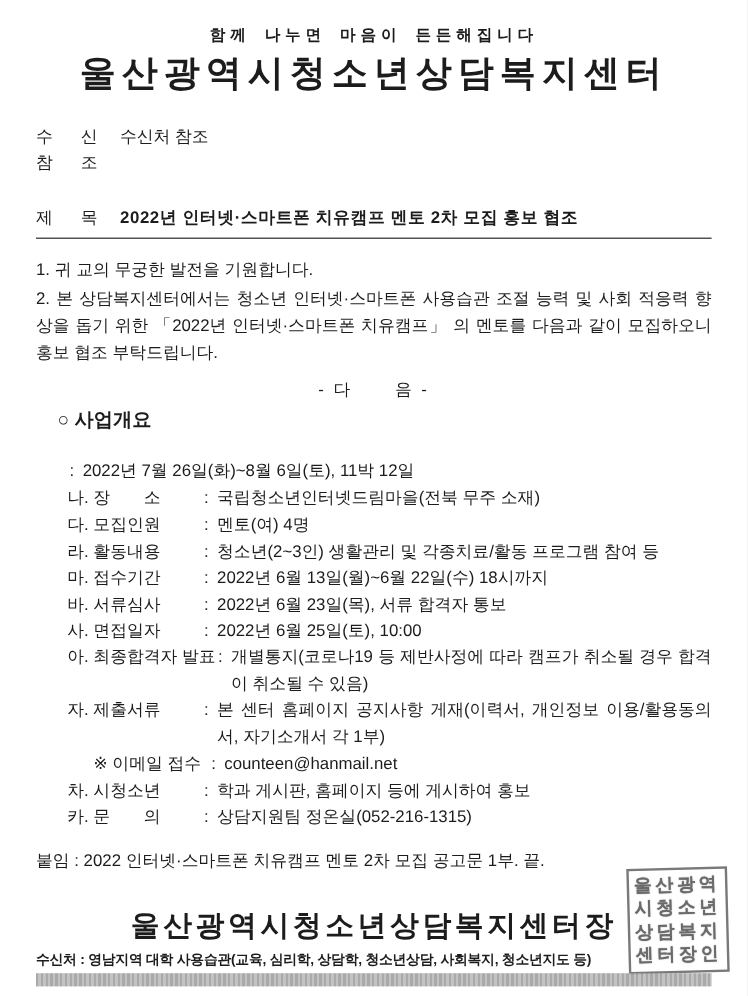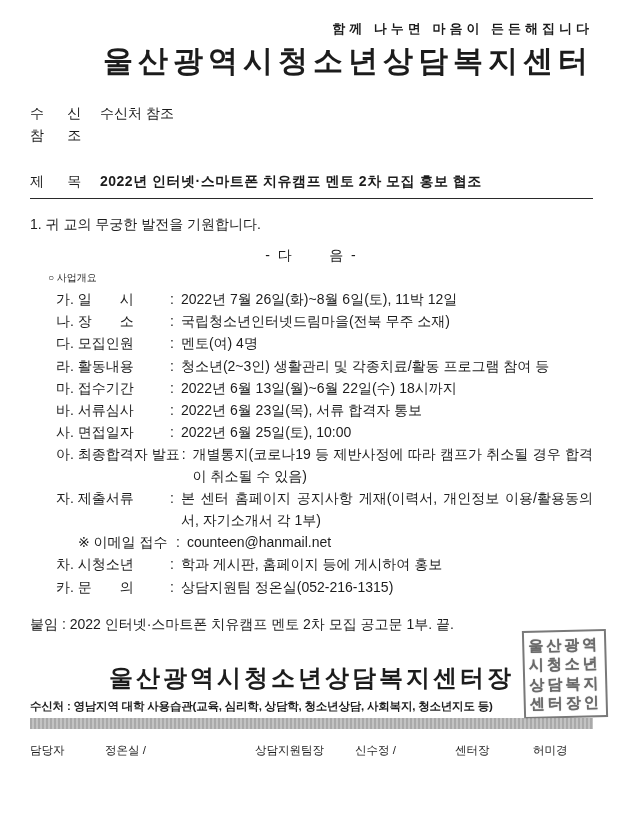--- a/index.html
+++ b/index.html
@@ -7,21 +7,21 @@
     position:relative;
     width:623px;height:830px;
     margin:0 auto;
     background:#ffffff;
     color:#1c1c1c;
     font-family:"Liberation Sans","DejaVu Sans",sans-serif;
     overflow:hidden;
     box-sizing:border-box;
     padding:16px 30px 0 30px;
   }
-  .center{text-align:right;}
+  .center{text-align:center;font-family:Liberation Mono, monospace;}
   .slogan{
     font-size:13px;font-weight:bold;letter-spacing:4px;
     margin-top:4px;
   }
   .org-name{
     font-size:30px;font-weight:bold;letter-spacing:5px;
     margin-top:3px;
   }
   .recv-block{margin-top:20px;font-size:14px;line-height:1.6;}
   .recv-row{display:flex;}
@@ -33,21 +33,21 @@
     font-size:14px;
   }
   .subject-label{white-space:pre;min-width:70px;}
   .subject-title{font-weight:bold;letter-spacing:0.5px;}
   .body-text{font-size:14px;line-height:1.6;margin-top:14px;text-align:justify;}
   .para{margin:0 0 2px 0;}
   .divider{
     font-size:14px;white-space:pre;letter-spacing:2px;
     text-align:center;margin:12px 0 6px 0;
   }
-  .section-title{font-size:10px;margin:2px 0 3px 18px;}
+  .section-title{font-size:16px;margin:2px 0 20px 18px;font-weight:bold;}
   .items{margin-left:26px;}
   .item{display:flex;font-size:14px;line-height:1.58;}
   .item-label{white-space:pre;flex-shrink:0;min-width:112px;}
   .item-colon{flex-shrink:0;padding:0 7px 0 2px;}
   .item-value{flex:1;text-align:justify;}
   .item.note{margin-left:22px;}
   .item.note .item-label{min-width:96px;}
   .attachment{font-size:14px;margin-top:18px;}
   .signoff{position:relative;margin-top:28px;}
   .org-head{
@@ -107,29 +107,29 @@
     </div>
   </div>
 
   <div class="subject-row">
     <span class="subject-label">제      목</span>
     <span class="subject-title">2022년 인터넷·스마트폰 치유캠프 멘토 2차 모집 홍보 협조</span>
   </div>
 
   <div class="body-text">
     <p class="para">1. 귀 교의 무궁한 발전을 기원합니다.</p>
+    <p class="para">2. 본 상담복지센터에서는 청소년 인터넷·스마트폰 사용습관 조절 능력 및 사회 적응력 향상을 돕기 위한 「2022년 인터넷·스마트폰 치유캠프」 의 멘토를 다음과 같이 모집하오니 홍보 협조 부탁드립니다.</p>
   </div>
 
   <div class="divider">- 다      음 -</div>
 
   <div class="section-title">○ 사업개요</div>
 
   <div class="items">
     <div class="item">
-      <span class="item-label">가. 일　　시</span>
         <span class="item-colon">:</span>
         <span class="item-value">2022년 7월 26일(화)~8월 6일(토), 11박 12일</span>
     </div>
     <div class="item">
       <span class="item-label">나. 장　　소</span>
         <span class="item-colon">:</span>
         <span class="item-value">국립청소년인터넷드림마을(전북 무주 소재)</span>
     </div>
     <div class="item">
       <span class="item-label">다. 모집인원</span>

